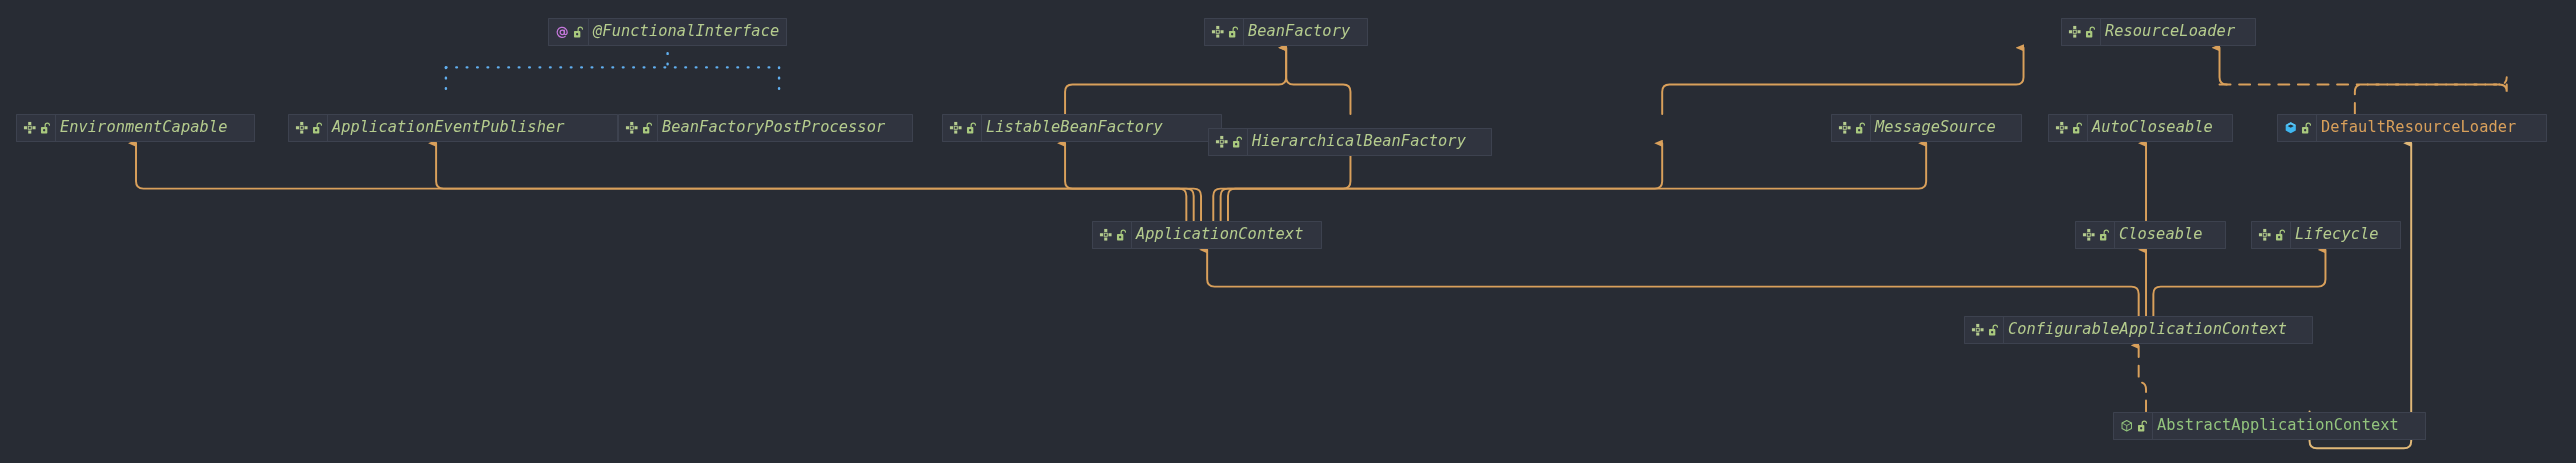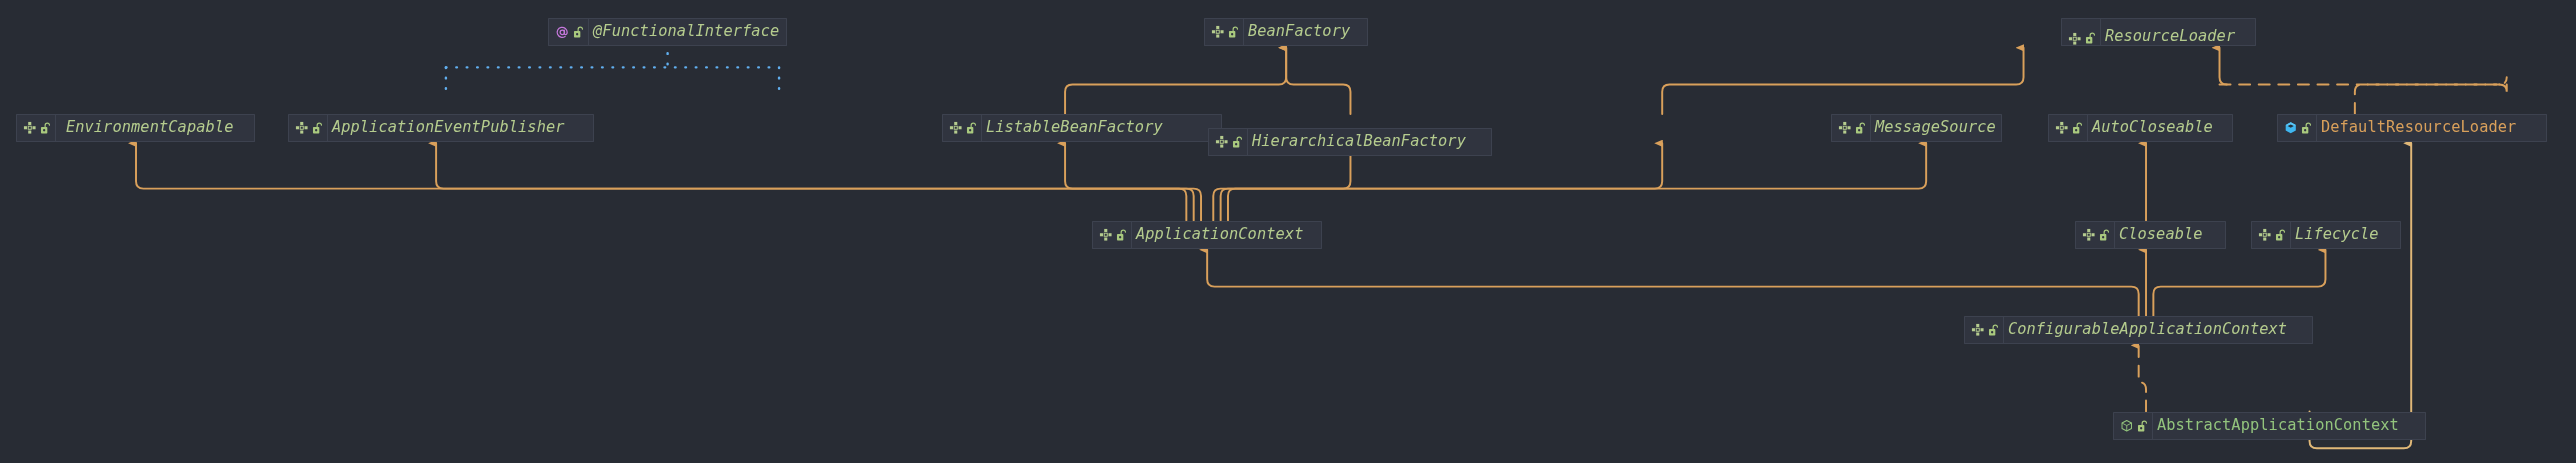--- a/index.html
+++ b/index.html
@@ -161,80 +161,100 @@
           </svg>
           <svg class="ico" width="11.6" height="13" viewBox="0 0 19 21">
             <path d="M8.4 8.2V5.4c0-2.1 1.6-3.7 3.6-3.7 1.9 0 3.4 1.4 3.5 3.3" fill="none" stroke="#a9c97e" stroke-width="1.9" stroke-linecap="round"></path>
             <rect x="1.6" y="8.2" width="10.4" height="10.4" rx="1.2" fill="#a9c97e"></rect>
             <circle cx="6.8" cy="13.4" r="1.9" fill="#30343f"></circle>
           </svg>
         </span>
         <span class="sep" style="left: 38px;"></span>
         <span class="label iface">BeanFactory</span>
       </div>
-      <div class="node" style="left: 2061px; top: 18px; width: 195px; align-items: flex-end;">
+      <div class="node" style="left: 2061px; top: 18px; width: 195px;">
         <span class="icons">
           <svg class="ico" width="13.5" height="13.5" viewBox="0 0 22 22">
             <g fill="#b5cc8e">
               <rect x="8.5" y="1.5" width="5" height="5"></rect>
               <rect x="1.5" y="8.5" width="5" height="5"></rect>
               <rect x="15.5" y="8.5" width="5" height="5"></rect>
               <rect x="8.5" y="15.5" width="5" height="5"></rect>
             </g>
             <rect x="8.5" y="8.5" width="5" height="5" fill="none" stroke="#b5cc8e" stroke-width="1.6"></rect>
           </svg>
           <svg class="ico" width="11.6" height="13" viewBox="0 0 19 21">
             <path d="M8.4 8.2V5.4c0-2.1 1.6-3.7 3.6-3.7 1.9 0 3.4 1.4 3.5 3.3" fill="none" stroke="#a9c97e" stroke-width="1.9" stroke-linecap="round"></path>
             <rect x="1.6" y="8.2" width="10.4" height="10.4" rx="1.2" fill="#a9c97e"></rect>
             <circle cx="6.8" cy="13.4" r="1.9" fill="#30343f"></circle>
           </svg>
         </span>
         <span class="sep" style="left: 38px;"></span>
         <span class="label iface">ResourceLoader</span>
       </div>
-      <div class="node" style="left: 16px; top: 114px; width: 239px; gap: 6px;">
+      <div class="node" style="left: 16px; top: 114px; width: 239px;">
         <span class="icons">
           <svg class="ico" width="13.5" height="13.5" viewBox="0 0 22 22">
             <g fill="#b5cc8e">
               <rect x="8.5" y="1.5" width="5" height="5"></rect>
               <rect x="1.5" y="8.5" width="5" height="5"></rect>
               <rect x="15.5" y="8.5" width="5" height="5"></rect>
               <rect x="8.5" y="15.5" width="5" height="5"></rect>
             </g>
             <rect x="8.5" y="8.5" width="5" height="5" fill="none" stroke="#b5cc8e" stroke-width="1.6"></rect>
           </svg>
           <svg class="ico" width="11.6" height="13" viewBox="0 0 19 21">
             <path d="M8.4 8.2V5.4c0-2.1 1.6-3.7 3.6-3.7 1.9 0 3.4 1.4 3.5 3.3" fill="none" stroke="#a9c97e" stroke-width="1.9" stroke-linecap="round"></path>
             <rect x="1.6" y="8.2" width="10.4" height="10.4" rx="1.2" fill="#a9c97e"></rect>
             <circle cx="6.8" cy="13.4" r="1.9" fill="#30343f"></circle>
           </svg>
         </span>
         <span class="sep" style="left: 38px;"></span>
         <span class="label iface">EnvironmentCapable</span>
       </div>
-      <div class="node" style="left: 288px; top: 114px; width: 306px;">
+      <div class="node" style="left: 288px; top: 114px; width: 330px;">
         <span class="icons">
           <svg class="ico" width="13.5" height="13.5" viewBox="0 0 22 22">
             <g fill="#b5cc8e">
               <rect x="8.5" y="1.5" width="5" height="5"></rect>
               <rect x="1.5" y="8.5" width="5" height="5"></rect>
               <rect x="15.5" y="8.5" width="5" height="5"></rect>
               <rect x="8.5" y="15.5" width="5" height="5"></rect>
             </g>
             <rect x="8.5" y="8.5" width="5" height="5" fill="none" stroke="#b5cc8e" stroke-width="1.6"></rect>
           </svg>
           <svg class="ico" width="11.6" height="13" viewBox="0 0 19 21">
             <path d="M8.4 8.2V5.4c0-2.1 1.6-3.7 3.6-3.7 1.9 0 3.4 1.4 3.5 3.3" fill="none" stroke="#a9c97e" stroke-width="1.9" stroke-linecap="round"></path>
             <rect x="1.6" y="8.2" width="10.4" height="10.4" rx="1.2" fill="#a9c97e"></rect>
             <circle cx="6.8" cy="13.4" r="1.9" fill="#30343f"></circle>
           </svg>
         </span>
         <span class="sep" style="left: 38px;"></span>
         <span class="label iface">ApplicationEventPublisher</span>
       </div>
+      <div class="node" style="left: 618px; top: 114px; width: 295px;">
+        <span class="icons">
+          <svg class="ico" width="13.5" height="13.5" viewBox="0 0 22 22">
+            <g fill="#b5cc8e">
+              <rect x="8.5" y="1.5" width="5" height="5"></rect>
+              <rect x="1.5" y="8.5" width="5" height="5"></rect>
+              <rect x="15.5" y="8.5" width="5" height="5"></rect>
+              <rect x="8.5" y="15.5" width="5" height="5"></rect>
+            </g>
+            <rect x="8.5" y="8.5" width="5" height="5" fill="none" stroke="#b5cc8e" stroke-width="1.6"></rect>
+          </svg>
+          <svg class="ico" width="11.6" height="13" viewBox="0 0 19 21">
+            <path d="M8.4 8.2V5.4c0-2.1 1.6-3.7 3.6-3.7 1.9 0 3.4 1.4 3.5 3.3" fill="none" stroke="#a9c97e" stroke-width="1.9" stroke-linecap="round"></path>
+            <rect x="1.6" y="8.2" width="10.4" height="10.4" rx="1.2" fill="#a9c97e"></rect>
+            <circle cx="6.8" cy="13.4" r="1.9" fill="#30343f"></circle>
+          </svg>
+        </span>
+        <span class="sep" style="left: 38px;"></span>
+        <span class="label iface">BeanFactoryPostProcessor</span>
+      </div>
       <div class="node" style="left: 942px; top: 114px; width: 280px;">
         <span class="icons">
           <svg class="ico" width="13.5" height="13.5" viewBox="0 0 22 22">
             <g fill="#b5cc8e">
               <rect x="8.5" y="1.5" width="5" height="5"></rect>
               <rect x="1.5" y="8.5" width="5" height="5"></rect>
               <rect x="15.5" y="8.5" width="5" height="5"></rect>
               <rect x="8.5" y="15.5" width="5" height="5"></rect>
             </g>
             <rect x="8.5" y="8.5" width="5" height="5" fill="none" stroke="#b5cc8e" stroke-width="1.6"></rect>
@@ -261,21 +281,21 @@
           </svg>
           <svg class="ico" width="11.6" height="13" viewBox="0 0 19 21">
             <path d="M8.4 8.2V5.4c0-2.1 1.6-3.7 3.6-3.7 1.9 0 3.4 1.4 3.5 3.3" fill="none" stroke="#a9c97e" stroke-width="1.9" stroke-linecap="round"></path>
             <rect x="1.6" y="8.2" width="10.4" height="10.4" rx="1.2" fill="#a9c97e"></rect>
             <circle cx="6.8" cy="13.4" r="1.9" fill="#30343f"></circle>
           </svg>
         </span>
         <span class="sep" style="left: 38px;"></span>
         <span class="label iface">HierarchicalBeanFactory</span>
       </div>
-      <div class="node" style="left: 1831px; top: 114px; width: 171px;">
+      <div class="node" style="left: 1831px; top: 114px; width: 191px;">
         <span class="icons">
           <svg class="ico" width="13.5" height="13.5" viewBox="0 0 22 22">
             <g fill="#b5cc8e">
               <rect x="8.5" y="1.5" width="5" height="5"></rect>
               <rect x="1.5" y="8.5" width="5" height="5"></rect>
               <rect x="15.5" y="8.5" width="5" height="5"></rect>
               <rect x="8.5" y="15.5" width="5" height="5"></rect>
             </g>
             <rect x="8.5" y="8.5" width="5" height="5" fill="none" stroke="#b5cc8e" stroke-width="1.6"></rect>
           </svg>

